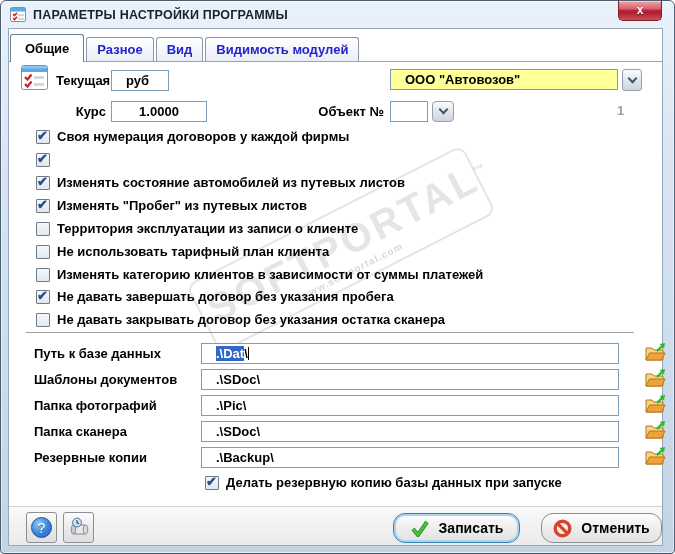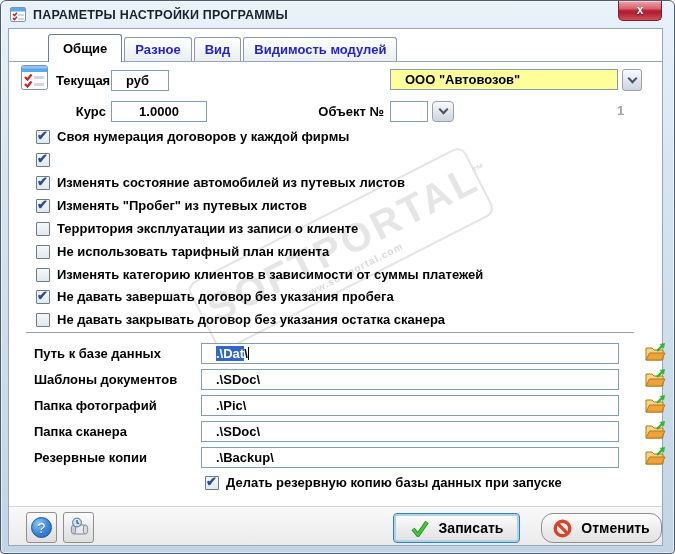--- a/index.html
+++ b/index.html
@@ -29,21 +29,21 @@
   
   .client{position:absolute; left:7px; top:27px; width:655px; height:518px;
        background:#fff; border:1px solid #96a7bb;}
 
   
   .tabs{position:absolute; left:9px; top:32px; width:651px; height:29px; display:flex; align-items:flex-end; z-index:3;}
   .tabline{position:absolute; left:8px; top:60px; width:653px; height:1px; background:#97a4b3; z-index:2;}
   .tab{height:24px; margin-bottom:1px; margin-right:2px; padding:0 10px; line-height:23px;
        border:1px solid #8a99ab; border-bottom:none; border-radius:3px 3px 0 0;
        background:linear-gradient(180deg,#ffffff,#e9eef4); color:var(--tab-blue); cursor:pointer; z-index:2;}
-  .tab.active{height:28px; margin-bottom:0; line-height:27px; padding:0 14px; background:#fff; color:#000; z-index:4; border-color:#6d7e92;margin-left:38px;}
+  .tab.active{height:28px; margin-bottom:0; line-height:27px; padding:0 14px; background:#fff; color:#000; z-index:4; border-color:#6d7e92;}
 
   
   .lbl{position:absolute; height:20px; line-height:20px;}
   .r{text-align:right;}
   .tinput, input.tinput{position:absolute; height:21px; border:1px solid #7f9db9; background:#fff;
        font-family:"Liberation Sans", sans-serif; font-weight:bold; font-size:13px; color:#000;
        padding:0 14px; line-height:19px; outline:none;}
   .center{text-align:center;}
   .combo{background:var(--firm-bg);}
   .dropbtn{position:absolute; border:1px solid #98a0ac; border-radius:3px; cursor:pointer;
@@ -77,21 +77,21 @@
   .sqbtn{position:absolute; top:511px; width:31px; height:31px; border:1px solid #8f8f8f; border-radius:3px;
        background:linear-gradient(180deg,#fdfdfd,#e9e9e9 55%,#dfdfdf); cursor:pointer;
        display:flex; align-items:center; justify-content:center;}
   .helpball{width:21px; height:21px; border-radius:50%; color:#fff; font-size:14px; line-height:21px; text-align:center;
        background:radial-gradient(circle at 35% 30%,#8ec7f5,#3a85d8 55%,#1a5fc4); border:1px solid #1b4f9e;
        text-shadow:0 1px 1px rgba(0,0,0,.4);}
   .actbtn{position:absolute; top:512px; height:30px; border:1px solid #8e8e8e; border-radius:12px;
        background:linear-gradient(180deg,#fefefe,#ececec 55%,#e2e2e2); cursor:pointer;
        display:flex; align-items:center; justify-content:center; gap:9px;
        font-family:"Liberation Sans", sans-serif; font-weight:bold; font-size:14px; color:#000;}
-  .actbtn.primary{border:1px solid #3c7fb1; box-shadow:0 0 0 2px #a9d3f0 inset; border-radius:4px;}
+  .actbtn.primary{border:1px solid #3c7fb1; box-shadow:0 0 0 2px #a9d3f0 inset; border-radius:12px;}
 
   
   .watermark{position:absolute; left:185px; top:210px; width:310px; z-index:1;
        transform:rotate(-27deg); text-align:center; pointer-events:none;
        border:2px solid rgba(130,130,130,.22); border-radius:10px; padding:10px 8px 6px;}
   .wm-main{font-size:40px; letter-spacing:3px; color:rgba(125,125,125,.20);}
   .wm-tm{font-size:12px; vertical-align:super; color:rgba(125,125,125,.25);}
   .wm-url{font-size:10px; color:rgba(125,125,125,.30); letter-spacing:1px;}
 
   .content-z{z-index:2; position:absolute;}

